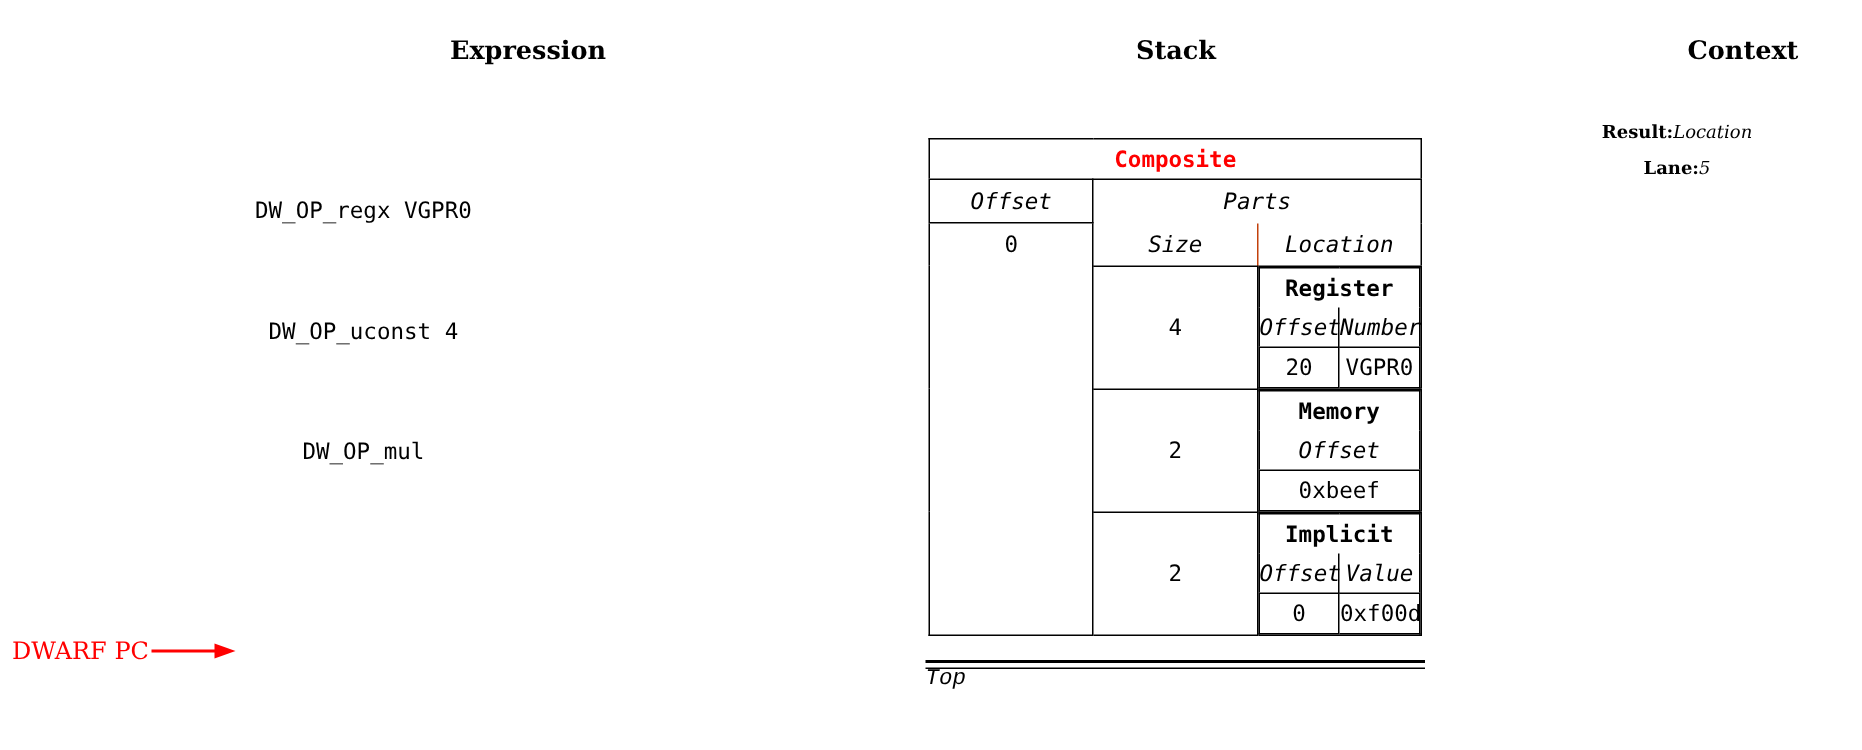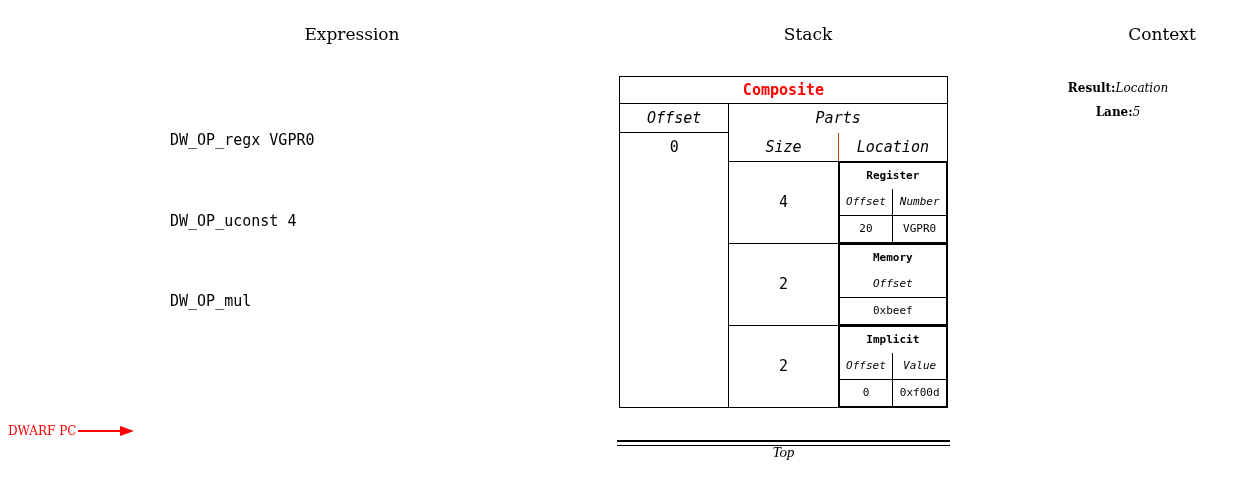--- a/index.html
+++ b/index.html
@@ -7,63 +7,64 @@
     width:1241px;height:500px;background:#ffffff;
     font-family:"DejaVu Serif",serif;
     color:#000000;overflow:hidden;position:relative;
   }
   .stage{position:relative;width:1241px;height:500px;}
 
   
   .col-head{
     position:absolute;
     font-family:"DejaVu Serif",serif;
-    font-weight:normal;font-size:17px;
+    font-weight:bold;font-size:17px;
     text-align:center;white-space:nowrap;
   }
   #head-expression{left:252px;top:24px;width:200px;}
-  #head-stack{left:708px;top:24px;width:200px;}
+  #head-stack{left:684px;top:24px;width:200px;}
   #head-context{left:1062px;top:24px;width:200px;}
 
   
   #expression-list{
     position:absolute;left:170px;top:74px;
     font-family:"DejaVu Sans Mono","Liberation Mono",monospace;
     font-size:15px;line-height:26.7px;
     white-space:pre;
   }
-  .expr-line{height:26.7px;}
+  .expr-line{height:26.7px;text-align:center;}
 
   
   #dwarf-pc{
     position:absolute;left:8px;top:424px;
     display:flex;align-items:center;gap:0px;
   }
   #dwarf-pc-label{
     font-family:"DejaVu Serif",serif;
-    font-size:12px;color:#ff0000;white-space:nowrap;
+    font-size:16px;color:#ff0000;white-space:nowrap;
   }
   #dwarf-pc-arrow{
     position:relative;width:58px;height:12px;margin-left:2px;
   }
   #dwarf-pc-arrow .shaft{
     position:absolute;left:0;top:5px;width:46px;height:2px;background:#ff0000;
   }
   #dwarf-pc-arrow .head{
     position:absolute;left:42px;top:1px;width:0;height:0;
     border-top:5px solid transparent;border-bottom:5px solid transparent;
     border-left:14px solid #ff0000;
   }
 
   
   #stack-wrap{position:absolute;left:619px;top:76px;width:329px;}
   table.stack{
     border-collapse:collapse;width:329px;
     table-layout:fixed;background:#fff;
     border:1px solid #000;
+    margin-top:16px;
   }
   table.stack td{
     font-family:"DejaVu Sans Mono","Liberation Mono",monospace;
     font-size:15px;text-align:center;vertical-align:middle;
     padding:0;
   }
   .composite-title{
     color:#ff0000;font-weight:bold;height:26px;line-height:26px;
     border-bottom:1px solid #000;
   }
@@ -92,37 +93,37 @@
   .cell-loc-val{border-bottom:1px solid #000;padding:4px 5px 4px 5px;}
   .cell-loc-val.last{border-bottom:none;}
 
   
   table.subloc{
     border-collapse:collapse;width:100%;
     table-layout:fixed;border:1px solid #000;
   }
   table.subloc td{
     font-family:"DejaVu Sans Mono","Liberation Mono",monospace;
-    font-size:11px;text-align:center;padding:0;
+    font-size:15px;text-align:center;padding:0;
     height:26px;line-height:26px;
   }
   .sub-title{font-weight:bold;}
   .sub-hdr{font-style:italic;border-bottom:1px solid #000;}
   .sub-hdr.divider{border-right:1px solid #000;}
   .sub-val.divider{border-right:1px solid #000;}
 
   
   #stack-base{
     position:absolute;left:617px;top:440px;width:333px;
     border-top:2px solid #000;border-bottom:1px solid #000;height:3px;
   }
   #stack-top-label{
     position:absolute;left:617px;top:444px;width:333px;
-    text-align:center;
-    font-family:Liberation Serif, serif;
+    text-align:left;
+    font-family:Liberation Mono, monospace;
     font-style:italic;font-size:15px;
   }
 
   
   #context-panel{
     position:absolute;left:1000px;top:76px;width:236px;
     text-align:center;
     font-family:"DejaVu Serif",serif;font-size:12px;
     line-height:24px;
   }

